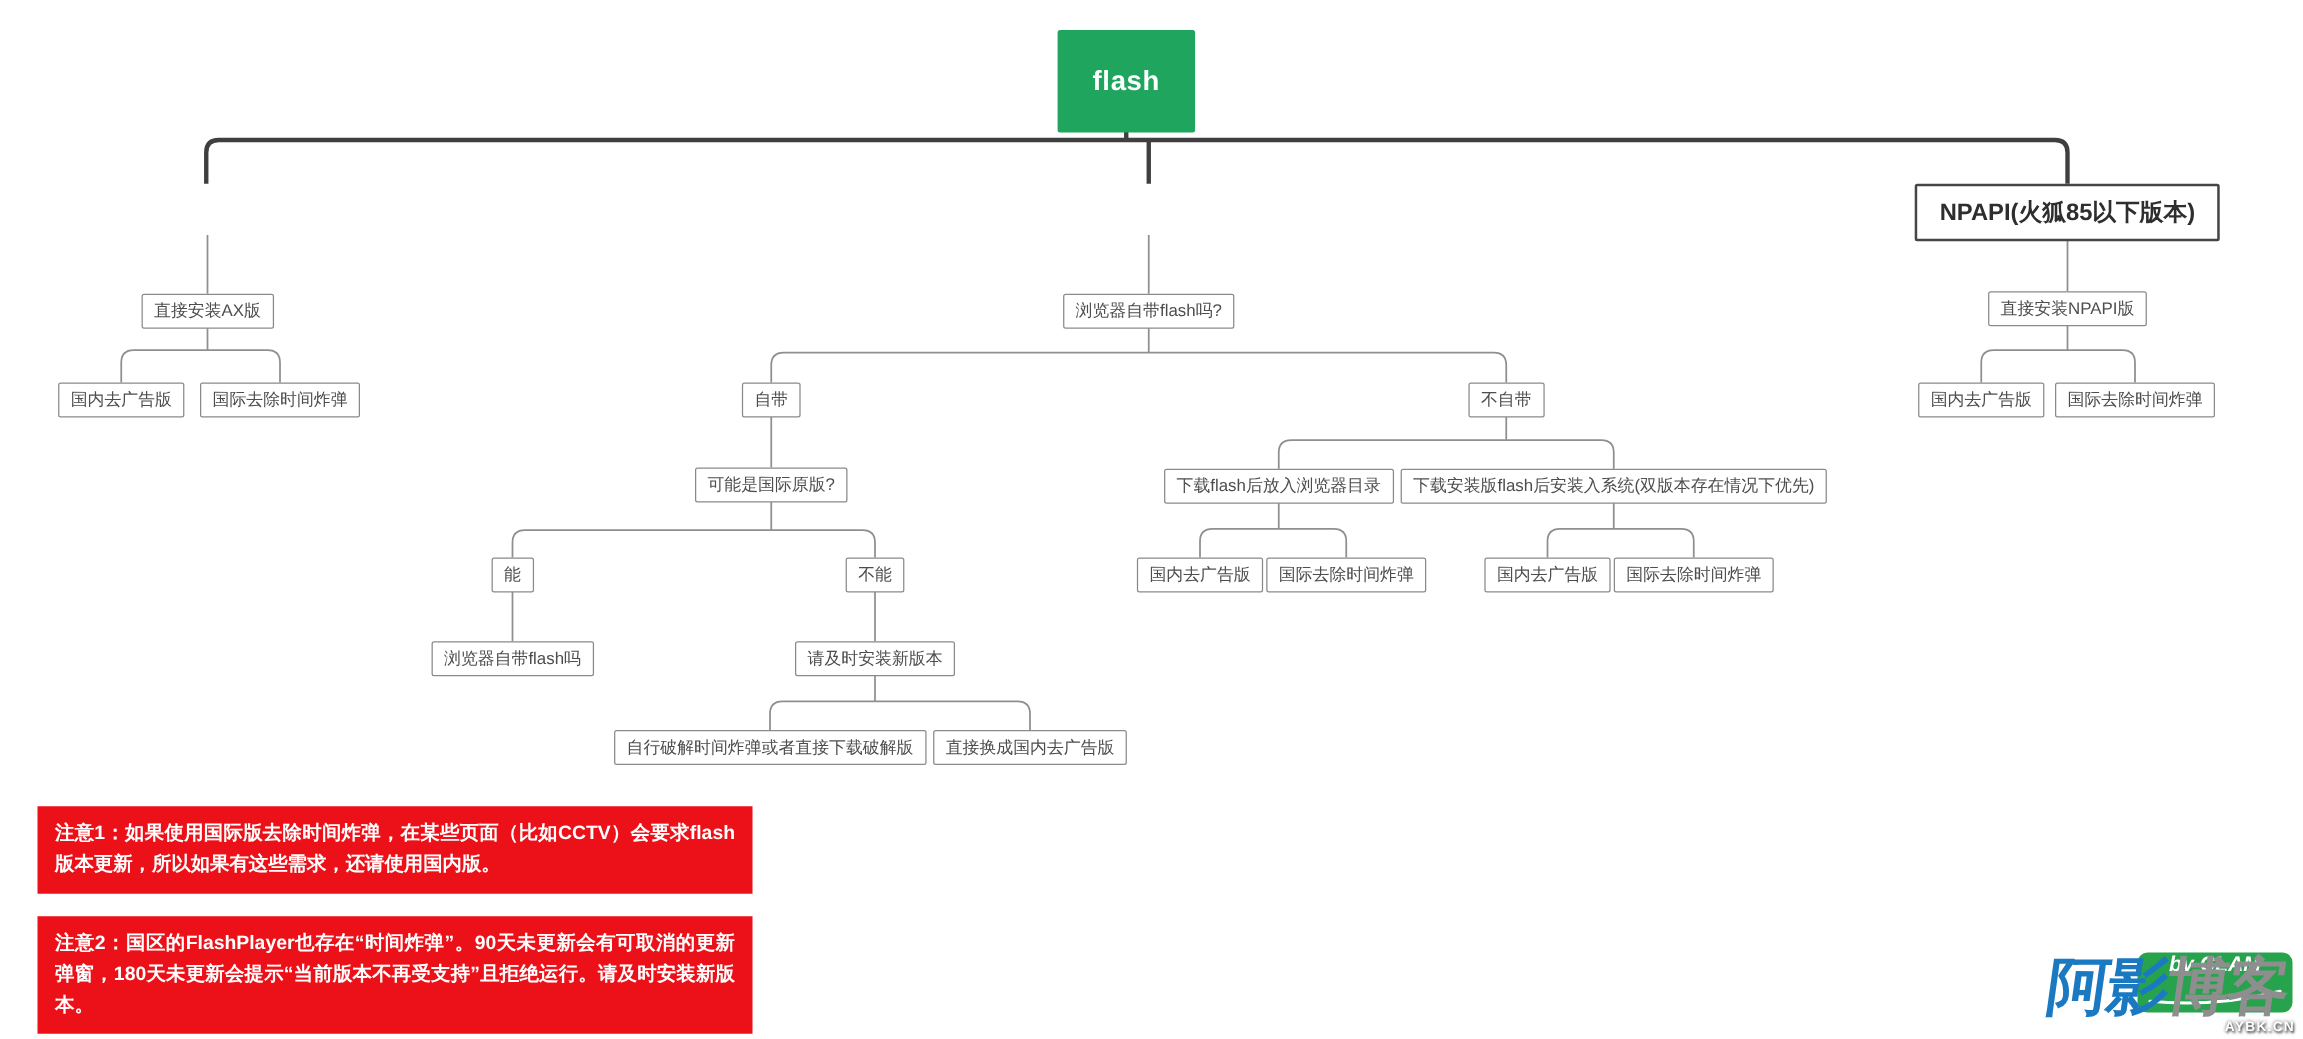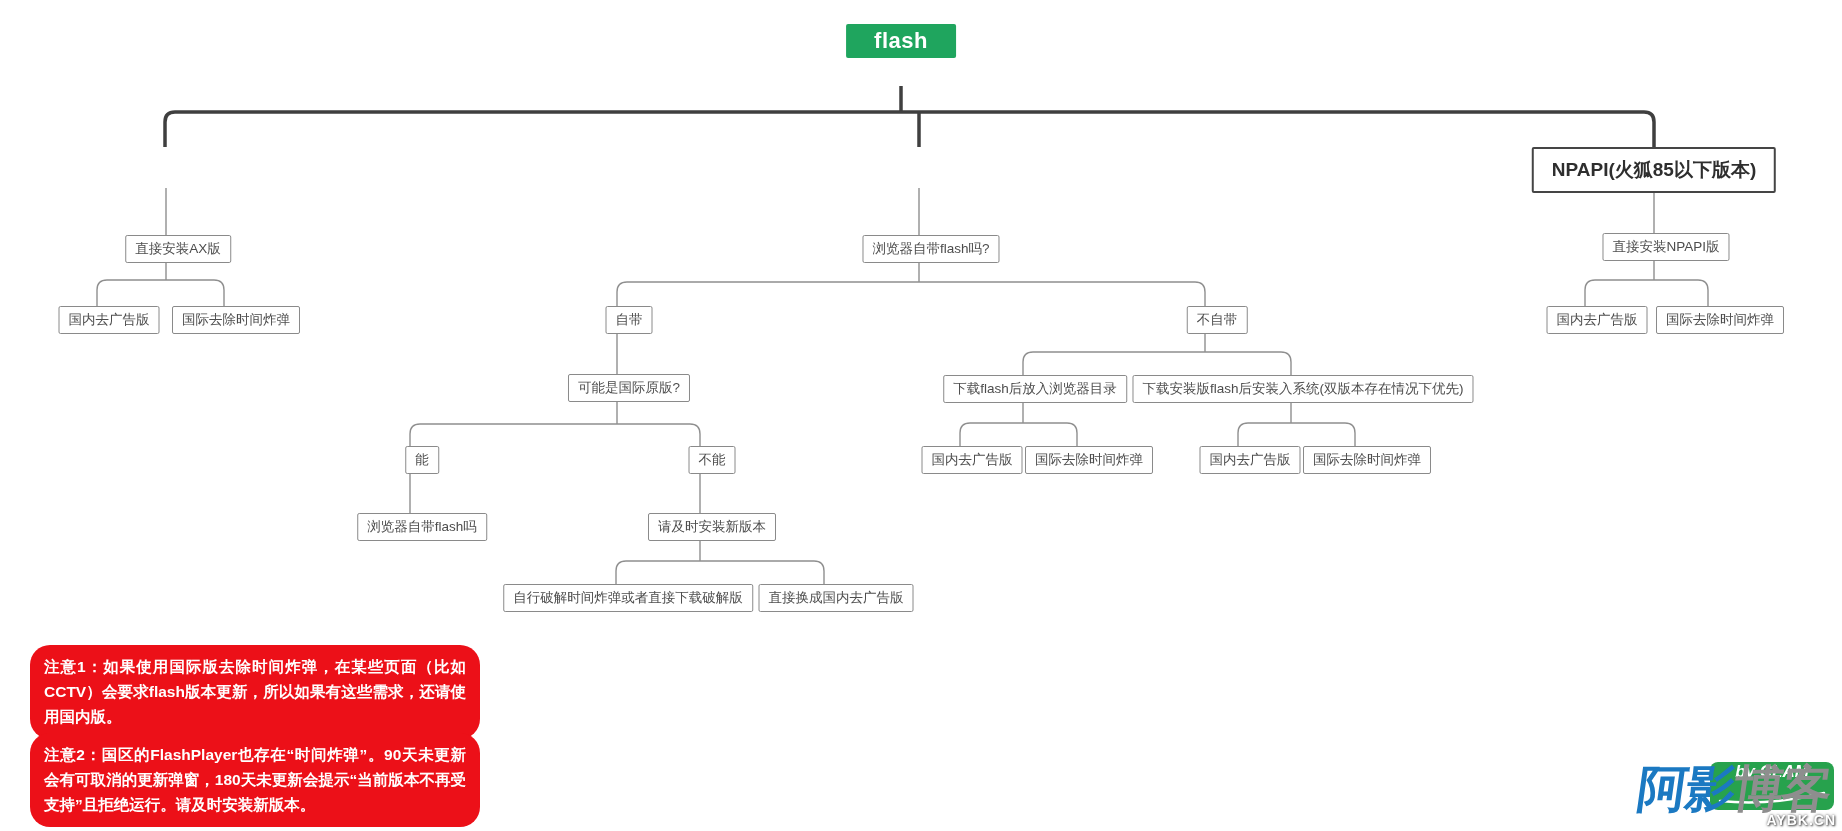--- a/index.html
+++ b/index.html
@@ -2,39 +2,39 @@
 <html><head>
 <meta charset="utf-8">
 <style>
   html,body{margin:0;padding:0;background:#fff;}
   #stage{position:relative;width:1842px;height:831px;background:#fff;overflow:hidden;
          font-family:"Liberation Sans","DejaVu Sans",sans-serif;}
   #wires{position:absolute;left:0;top:0;z-index:0;}
   .node{position:absolute;transform:translateX(-50%);background:#fff;z-index:2;
         display:flex;align-items:center;justify-content:center;white-space:nowrap;box-sizing:border-box;}
   .node.root{background:#1fa55e;color:#fff;font-weight:bold;font-size:22px;
-             padding:4px 28px;border:none;border-radius:2px;letter-spacing:.5px;}
+             padding:28px 28px;border:none;border-radius:2px;letter-spacing:.5px;}
   .node.big{border:2px solid #454545;color:#2e2e2e;font-weight:bold;font-size:19px;
             padding:8px 18px;border-radius:2px;}
-  .node.small{border:1px solid #8a8a8a;color:#4d4d4d;font-size:13.5px;padding:4px 9px;border-radius:2px;margin-left:12px;}
-  .note{position:absolute;left:30px;width:450px;background:#ec1018;color:#fff;z-index:2;
-        border-radius:20px;padding:10px 14px;box-sizing:border-box;font-weight:bold;
+  .node.small{border:1px solid #8a8a8a;color:#4d4d4d;font-size:13.5px;padding:4px 9px;border-radius:2px;}
+  .note{position:absolute;left:30px;width:572px;background:#ec1018;color:#fff;z-index:2;
+        border-radius:0;padding:10px 14px;box-sizing:border-box;font-weight:bold;
         font-size:15.5px;line-height:1.6;text-align:justify;}
   #note1{top:645px;min-height:62px;}
   #note2{top:733px;min-height:85px;}
   .watermark{position:absolute;left:1630px;top:750px;width:210px;height:80px;z-index:3;}
   .wm-badge{position:absolute;left:80px;top:12px;width:124px;height:48px;background:#27a24d;
             border-radius:8px;color:#fff;font-weight:bold;font-style:italic;font-size:17px;
             display:flex;align-items:flex-start;justify-content:center;z-index:1;}
   .wm-badge svg{position:absolute;left:8px;bottom:6px;}
   .wm-name{position:absolute;left:8px;top:14px;font-size:50px;font-weight:bold;z-index:2;
            transform:skewX(-8deg);letter-spacing:-2px;line-height:1;}
   .wm-name .blue{color:#1b79c2;}
   .wm-name .gray{color:#8e8e8e;}
-  .wm-domain{position:absolute;right:4px;bottom:2px;z-index:3;font-size:14px;font-weight:bold;
+  .wm-domain{position:absolute;right:4px;bottom:2px;z-index:3;font-size:11px;font-weight:bold;
              color:#fff;letter-spacing:1px;text-shadow:0 0 3px #555,1px 1px 2px #555;}
 </style>
 </head>
 <body>
 
 <div id="stage">
 
   <svg id="wires" width="1842" height="831">
 
     <g stroke="#3f3f3f" stroke-width="3.5" fill="none">

